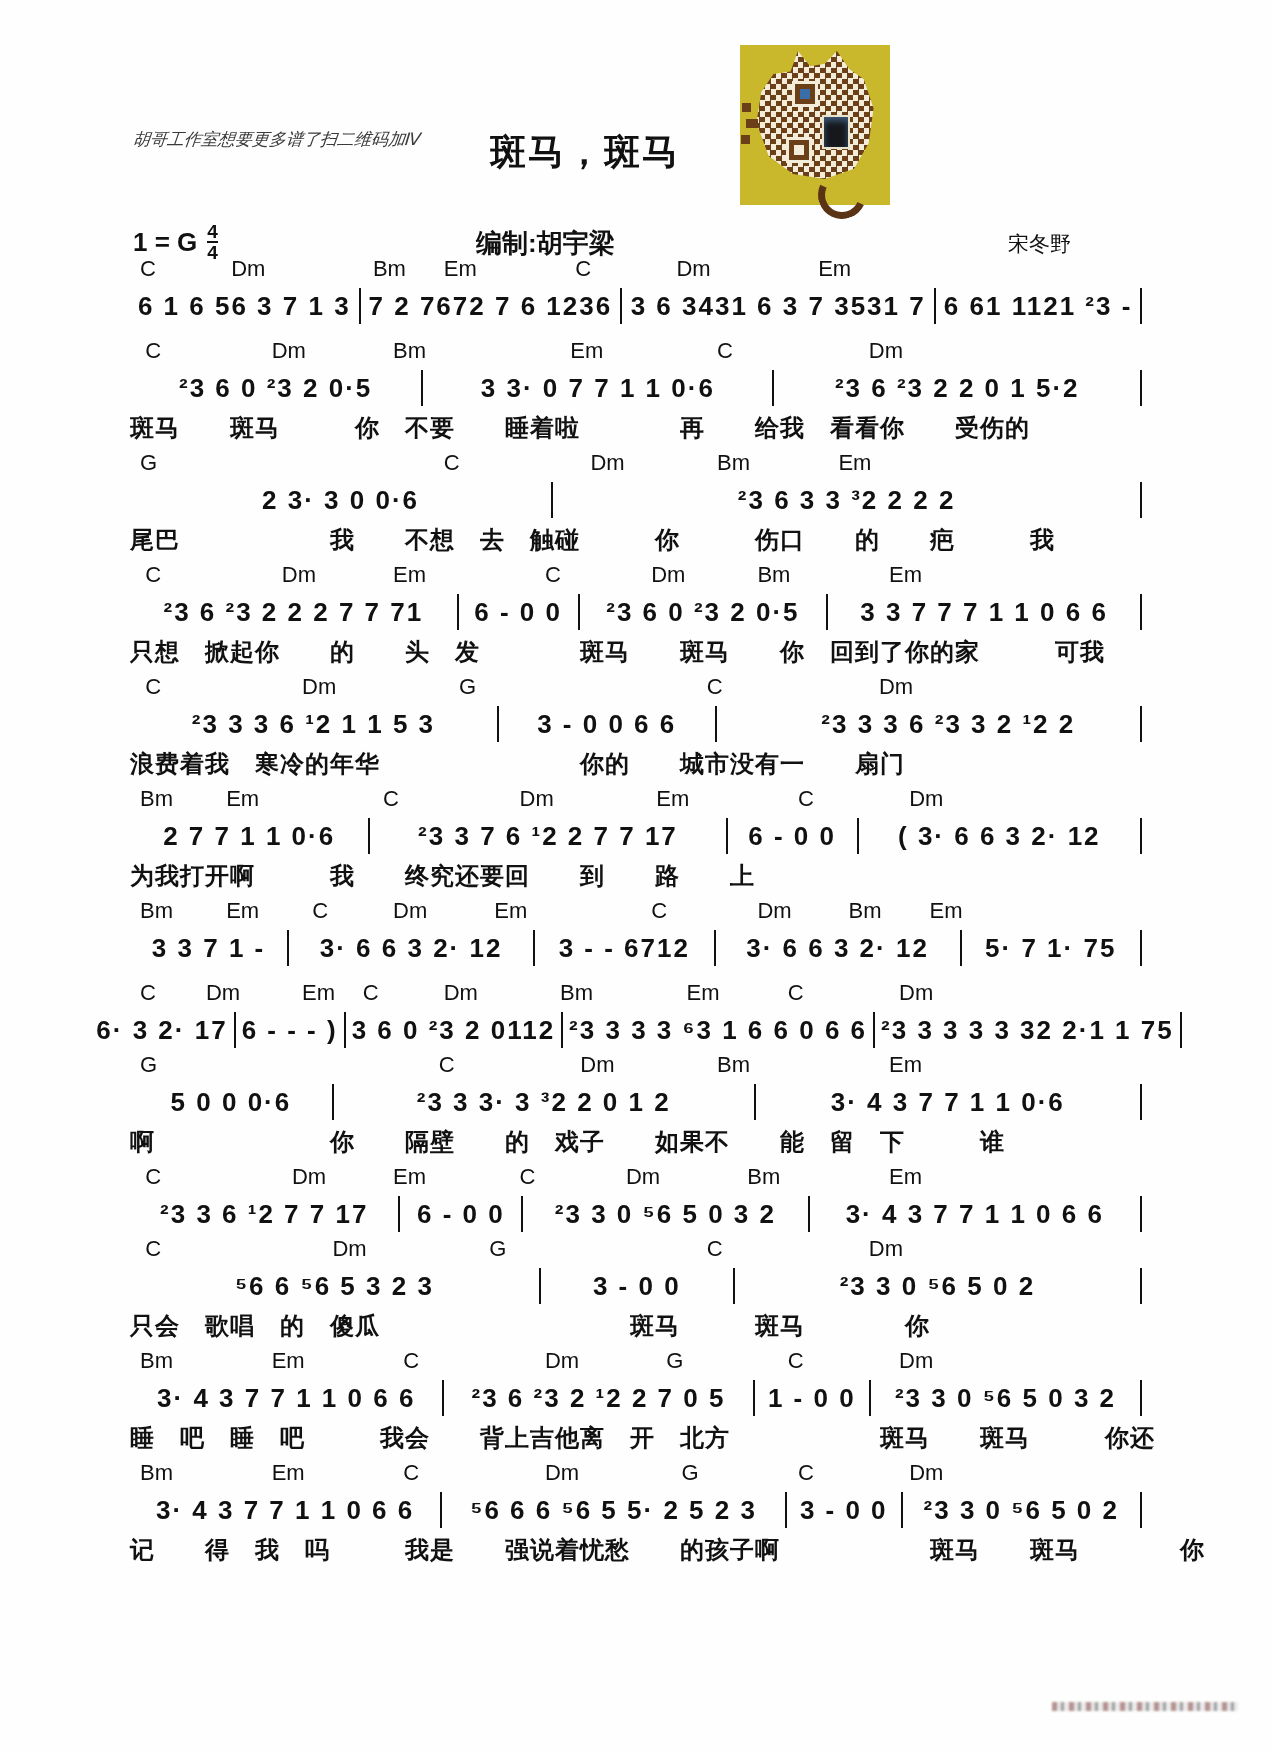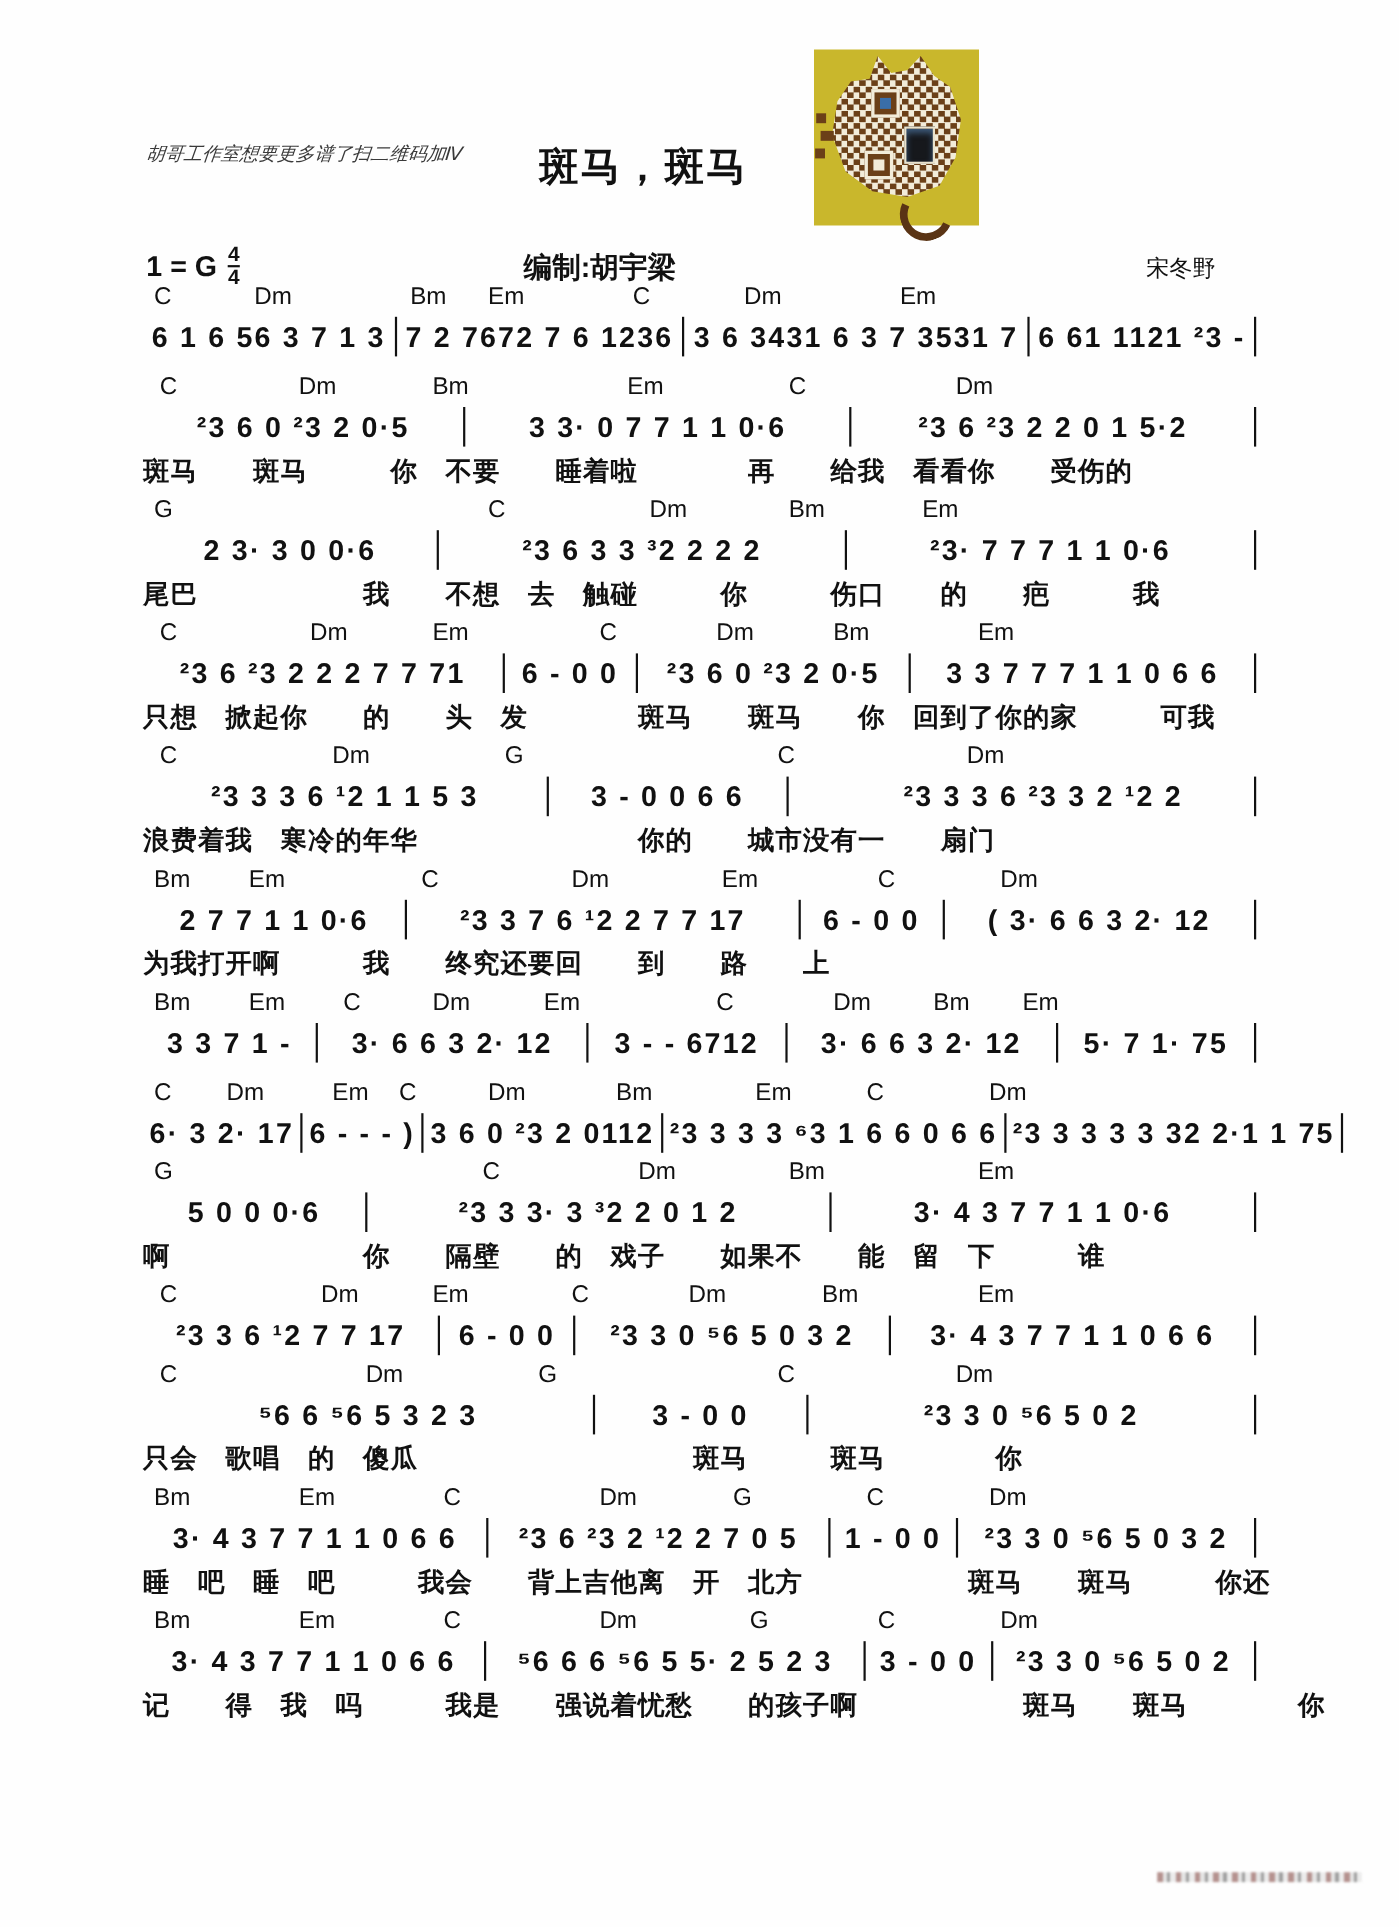--- a/index.html
+++ b/index.html
@@ -5,42 +5,42 @@
   html,body{margin:0;padding:0;background:#888;}
   .page{position:relative;width:1272px;height:1752px;background:#fefefe;margin:0 auto;overflow:hidden;
         font-family:"Liberation Sans","DejaVu Sans",sans-serif;color:#111;}
   
   .wm-top{position:absolute;left:133px;top:128px;font-size:17px;font-style:italic;color:#3a3a3a;transform:skewX(-6deg);white-space:nowrap;}
   .title{position:absolute;left:490px;top:128px;font-size:36px;font-weight:bold;letter-spacing:2px;}
   .keyrow{position:absolute;left:133px;top:222px;font-size:26px;font-weight:bold;display:flex;align-items:center;}
   .timesig{display:inline-flex;flex-direction:column;align-items:center;margin-left:10px;font-size:19px;line-height:1;font-weight:bold;}
   .timesig .bot{border-top:2px solid #111;}
   .arranger{position:absolute;left:476px;top:226px;font-size:26px;font-weight:bold;}
-  .artist{position:absolute;left:1042px;top:230px;font-size:21px;}
+  .artist{position:absolute;left:1008px;top:230px;font-size:21px;}
   
   .qr{position:absolute;left:740px;top:45px;width:150px;height:160px;background:#c9b72c;}
   .qr-head{position:absolute;left:14px;top:6px;width:122px;height:128px;
      background:repeating-conic-gradient(#6b4018 0% 25%,#f2ecd9 0% 50%);background-size:11px 11px;
      clip-path:polygon(30% 16%,36% 0%,46% 12%,58% 10%,68% 0%,78% 14%,90% 22%,98% 45%,94% 72%,82% 92%,58% 100%,32% 96%,12% 82%,2% 56%,6% 32%,16% 18%);}
   .qr-eye{position:absolute;width:26px;height:26px;background:#6b4018;border:3px solid #f2ecd9;box-sizing:border-box;}
   .qr-eye .pupil{position:absolute;left:5px;top:5px;width:10px;height:10px;background:#3a6ea8;}
   .qr-eye.e1{left:52px;top:36px;}
   .qr-eye.e2{left:46px;top:92px;}
   .qr-eye.e2 .pupil{background:#f2ecd9;}
   .qr-logo{position:absolute;left:82px;top:70px;width:24px;height:30px;background:#16181c;border:2px solid #e9e2cc;box-shadow:inset 0 4px 6px #3d5a7a;}
   .qr-bit{position:absolute;background:#6b4018;width:9px;height:9px;}
   .qr-tail{position:absolute;left:78px;top:126px;width:34px;height:34px;border:7px solid transparent;border-bottom-color:#5a3415;border-left-color:#5a3415;border-radius:50%;transform:rotate(-20deg);}
   
   .score{position:absolute;left:130px;top:256px;width:1012px;}
   .system{position:relative;}
   .system.with-lyrics{margin-bottom:0px;}
   .system.no-lyrics{margin-bottom:10px;}
   .chord-row{position:relative;height:28px;font-size:22px;color:#111;}
   .chord-row span{position:absolute;top:0;}
-  .notes-row{display:flex;align-items:center;height:44px;font-size:26px;font-weight:bold;white-space:nowrap;}
+  .notes-row{display:flex;align-items:center;height:44px;font-size:26px;font-weight:bold;white-space:nowrap;justify-content:center;}
   .measure{flex-grow:1;display:flex;align-items:center;justify-content:space-around;border-right:2.5px solid #111;height:36px;padding:0 6px;letter-spacing:2px;}
   .lyrics-row{height:38px;font-size:24px;font-weight:600;white-space:nowrap;letter-spacing:1px;padding-top:2px;}
   
   .wm-footer{position:absolute;left:1052px;top:1702px;width:186px;height:9px;opacity:.55;filter:blur(1px);
      background:repeating-linear-gradient(90deg,#7a3b35 0 5px,#cfcfcf 5px 9px,#555 9px 12px,#ddd 12px 17px);}
 </style>
 </head>
 <body>
 
 <div class="page">
@@ -113,21 +113,20 @@
         <div class="chord-row">
           <span style="left: 1%;">G</span>
           <span style="left: 31%;">C</span>
           <span style="left: 45.5%;">Dm</span>
           <span style="left: 58%;">Bm</span>
           <span style="left: 70%;">Em</span>
         </div>
         <div class="notes-row">
           <div class="measure" style="flex-grow: 12;">2 3· 3 0 0·6</div>
           <div class="measure" style="flex-grow: 17;">²3 6 3 3 ³2 2 2 2</div>
-          <div class="measure" style="flex-grow: 17;">²3· 7 7 7 1 1 0·6</div>
         </div>
         <div class="lyrics-row">尾巴　　　　　　我　　不想　去　触碰　　　你　　　伤口　　的　　疤　　　我</div>
       </div>
       <div class="system with-lyrics">
         <div class="chord-row">
           <span style="left: 1.5%;">C</span>
           <span style="left: 15%;">Dm</span>
           <span style="left: 26%;">Em</span>
           <span style="left: 41%;">C</span>
           <span style="left: 51.5%;">Dm</span>

